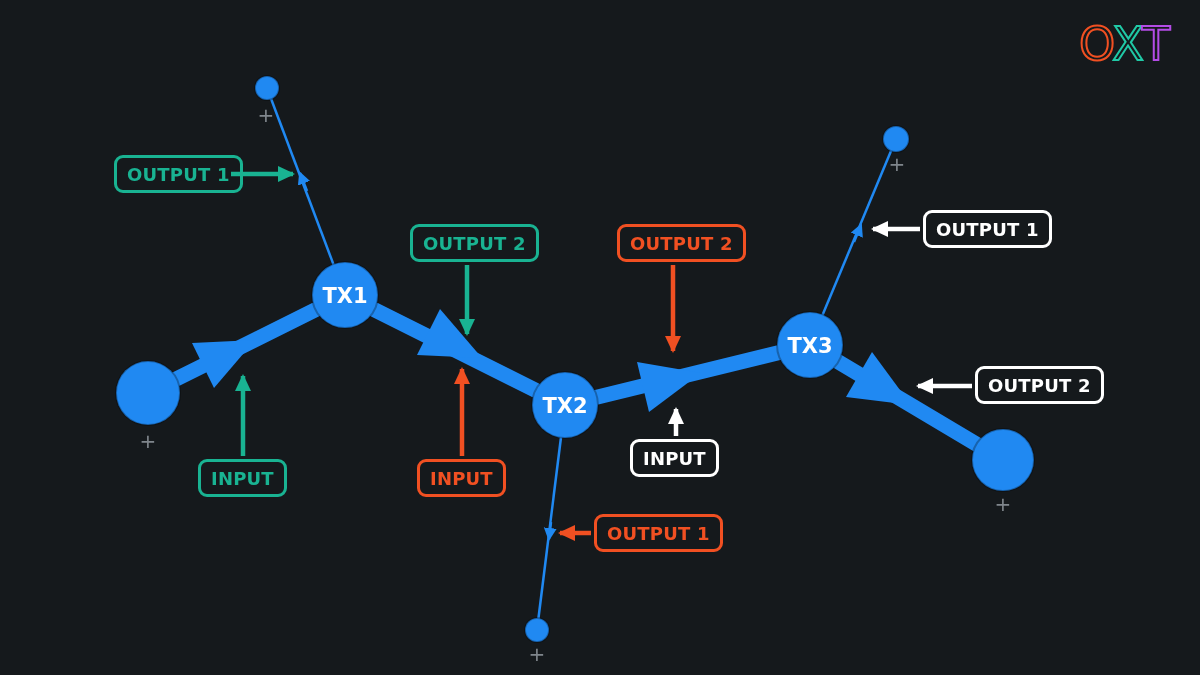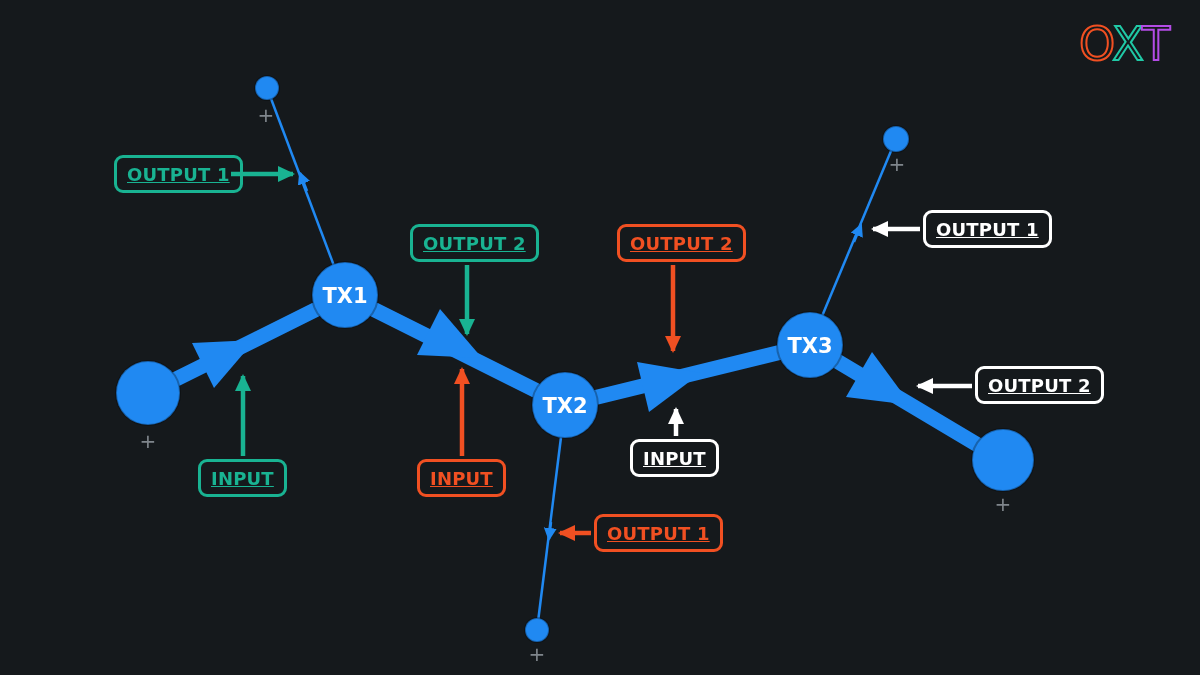--- a/index.html
+++ b/index.html
@@ -31,21 +31,20 @@
   .logo-t{stroke:var(--logo-purple);}
   .ann{
     position:absolute;
     display:flex;align-items:center;justify-content:center;
     height:38px;box-sizing:border-box;
     padding:16px 10px;
     border:3.5px solid;border-radius:9px;
     font-weight:bold;font-size:18px;letter-spacing:0.2px;
     white-space:nowrap;
     background:transparent;
-    text-decoration:underline;
   }
   .ann.teal{color:var(--teal);border-color:var(--teal);}
   .ann.orange{color:var(--orange);border-color:var(--orange);}
   .ann.white{color:var(--white);border-color:var(--white);}
 </style>
 </head>
 <body>
 
 <div id="stage">
 

